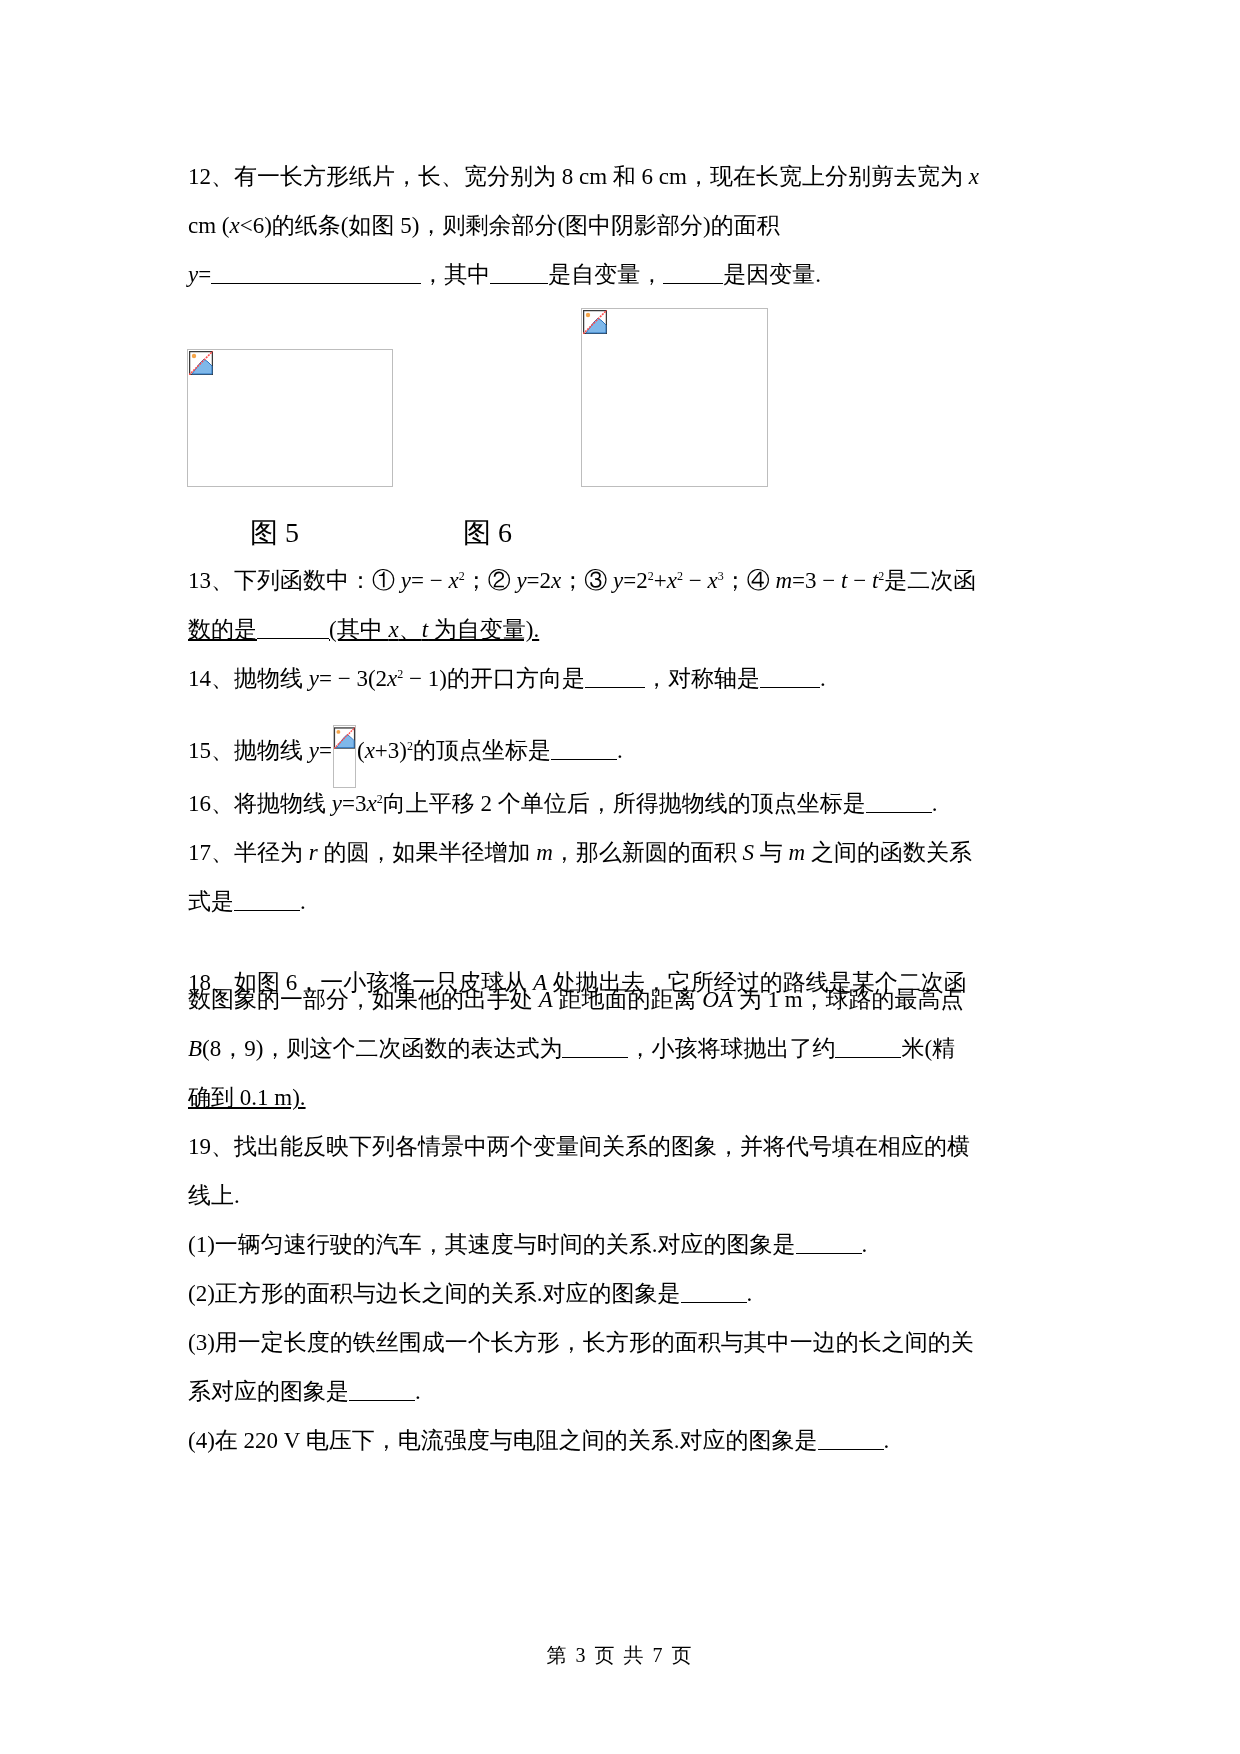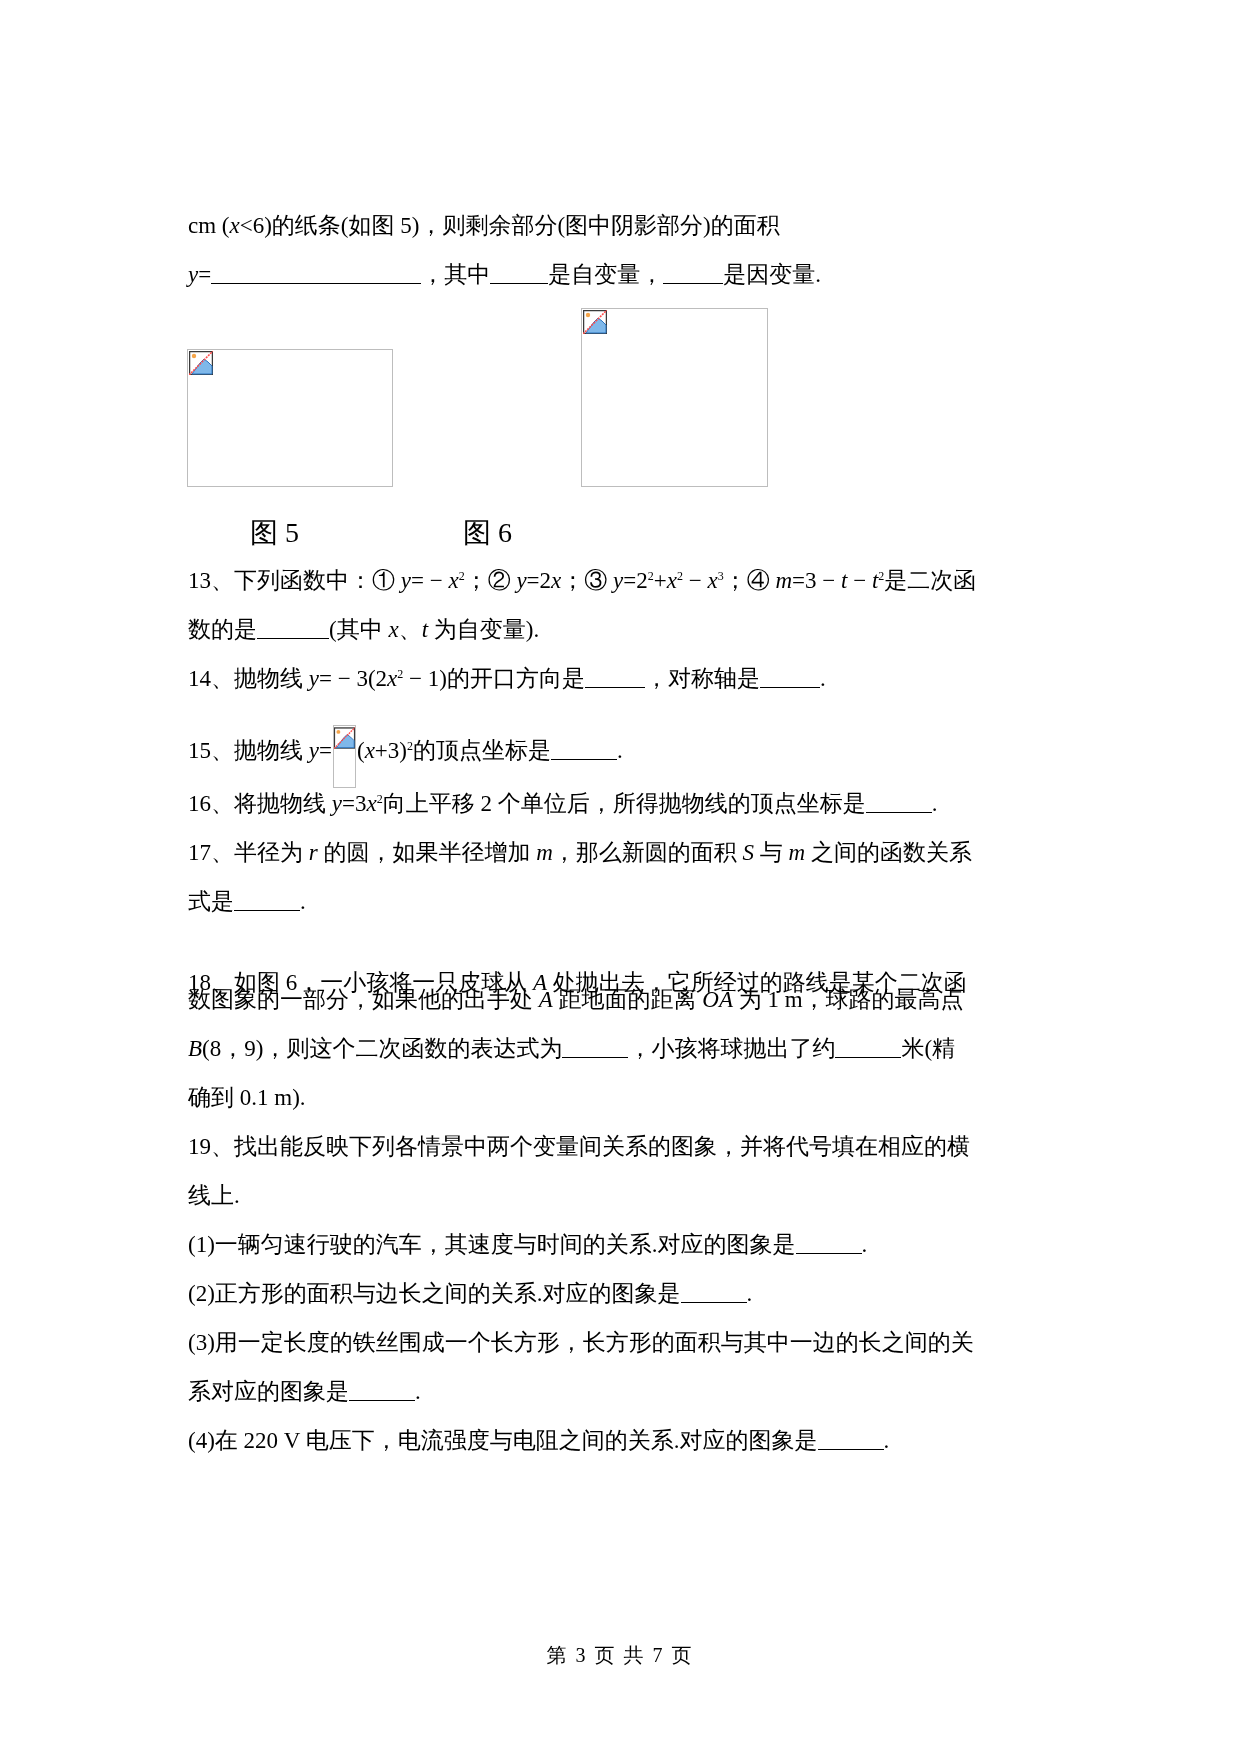--- a/index.html
+++ b/index.html
@@ -91,20 +91,23 @@
       <rect x="0.5" y="0.5" width="23" height="23" fill="#ffffff" stroke="#3a3a3a" stroke-width="1.5"></rect>
       <circle cx="5" cy="5" r="2.2" fill="#f5a54a"></circle>
       <path d="M3 23 L11 12 L15 8 L19 11 L23 15 L23 23 Z" fill="#7fb8ea" stroke="#2a74c0" stroke-width="1"></path>
       <line x1="0" y1="24" x2="24" y2="0" stroke="#ff4a4a" stroke-width="1.6" stroke-dasharray="2,1"></line>
     </symbol>
   </defs>
 </svg>
 
 <div class="page">
 
+  <div class="line" style="top:162px;">
+    <span>12、有一长方形纸片，长、宽分别为 8 cm 和 6 cm，现在长宽上分别剪去宽为 </span><i>x</i>
+  </div>
   <div class="line" style="top:211px;">
     <span>cm (</span><i>x</i><span>&lt;6)的纸条(如图 5)，则剩余部分(图中阴影部分)的面积</span>
   </div>
   <div class="line" style="top:260px;">
     <i>y</i><span>=</span><span class="blank" style="width:210px;"></span><span>，其中</span><span class="blank" style="width:58px;"></span><span>是自变量，</span><span class="blank" style="width:60px;"></span><span>是因变量.</span>
   </div>
 
   <div class="imgbox" style="left:187px; top:349px; width:206px; height:138px;">
     <svg class="broken-icon">
         <use href="#broken-img"></use>
@@ -114,21 +117,21 @@
     <svg class="broken-icon">
         <use href="#broken-img"></use>
       </svg>
   </div>
   <div class="caption" style="left:250px; top:518px;">图 5</div>
   <div class="caption" style="left:463px; top:518px;">图 6</div>
 
   <div class="line" style="top:566px;">
     <span>13、下列函数中：① </span><i>y</i><span>= − </span><i>x</i><sup>2</sup><span>；② </span><i>y</i><span>=2</span><i>x</i><span>；③ </span><i>y</i><span>=2</span><sup>2</sup><span>+</span><i>x</i><sup>2</sup><span> − </span><i>x</i><sup>3</sup><span>；④ </span><i>m</i><span>=3 − </span><i>t</i><span> − </span><i>t</i><sup>2</sup><span>是二次函</span>
   </div>
-  <div class="line" style="top:615px;">
+  <div class="line" style="top:615px;text-decoration:underline;">
     <span>数的是</span><span class="blank" style="width:72px;"></span><span>(其中 </span><i>x</i><span>、</span><i>t</i><span> 为自变量).</span>
   </div>
 
   <div class="line" style="top:664px;">
     <span>14、抛物线 </span><i>y</i><span>= − 3(2</span><i>x</i><sup>2</sup><span> − 1)的开口方向是</span><span class="blank" style="width:60px;"></span><span>，对称轴是</span><span class="blank" style="width:60px;"></span><span>.</span>
   </div>
 
   <div class="line" style="top:725px;">
     <span>15、抛物线 </span><i>y</i><span>=</span><span class="inline-img"><svg class="broken-icon">
           <use href="#broken-img"></use>
@@ -148,21 +151,21 @@
 
   <div class="line" style="top:968px;">
     <span>18、如图 6，一小孩将一只皮球从 </span><i>A</i><span> 处抛出去，它所经过的路线是某个二次函</span>
   </div>
   <div class="line" style="top:985px;">
     <span>数图象的一部分，如果他的出手处 </span><i>A</i><span> 距地面的距离 </span><i>OA</i><span> 为 1 m，球路的最高点</span>
   </div>
   <div class="line" style="top:1034px;">
     <i>B</i><span>(8，9)，则这个二次函数的表达式为</span><span class="blank" style="width:66px;"></span><span>，小孩将球抛出了约</span><span class="blank" style="width:66px;"></span><span>米(精</span>
   </div>
-  <div class="line" style="top:1083px;">
+  <div class="line" style="top:1083px;text-decoration:underline;">
     <span>确到 0.1 m).</span>
   </div>
 
   <div class="line" style="top:1132px;">
     <span>19、找出能反映下列各情景中两个变量间关系的图象，并将代号填在相应的横</span>
   </div>
   <div class="line" style="top:1181px;">
     <span>线上.</span>
   </div>
   <div class="line" style="top:1230px;">

